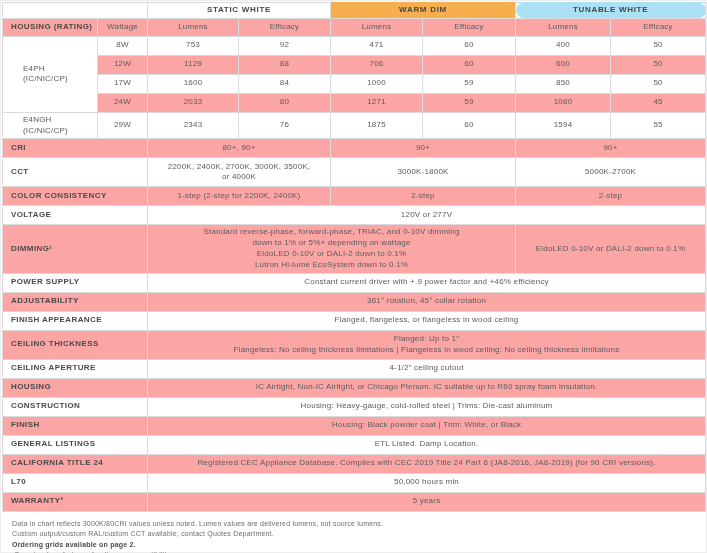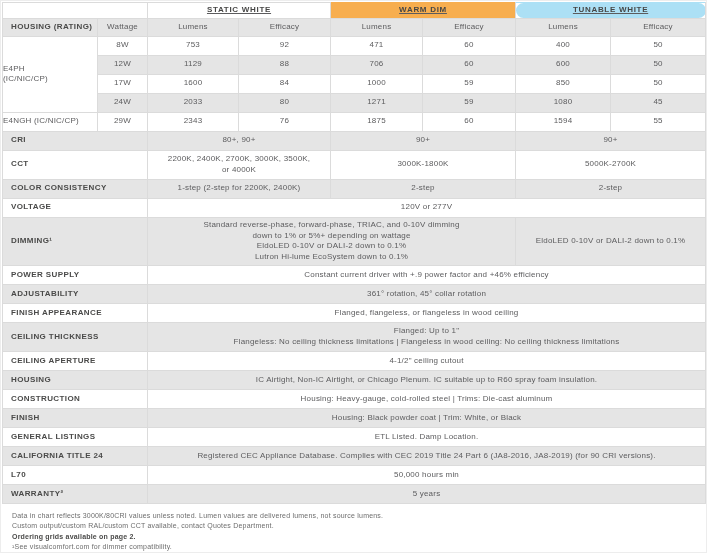--- a/index.html
+++ b/index.html
@@ -36,38 +36,38 @@
     line-height:1.35;
     letter-spacing:0.2px;
     text-align:center;
     vertical-align:middle;
     padding:2px 4px;
     background:#ffffff;
     color:#5c5c5e;
     overflow:hidden;
   }
   tr { height:19px; }
-  tr.r-group { height:15px;text-decoration:underline; }
+  tr.r-group { height:15px; }
   tr.r-head  { height:18px; }
   tr.h29 { height:29px;margin-top:20px; }
   tr.h42 { height:42px; }
-  tr.alt td { background:#e5e5e5; }
+  tr.alt td { background:#fca5a5; }
 
   td.label {
     text-align:left;
     font-weight:bold;
     color:#4a4a49;
     padding-left:8px;
     letter-spacing:0.4px;
   }
   td.product {
     text-align:left;
     font-weight:normal;
     color:#5c5c5e;
-    padding-left:0;
+    padding-left:20px;
     background:#ffffff !important;
     white-space:pre-line;
   }
   td.group {
     font-weight:bold;
     color:#474746;
     letter-spacing:0.7px;
   }
   td.group.warm    { background:#F7AE4F !important; border-top-color:#F7AE4F; }
   td.group.tunable { background:#ACE0F5 !important; border-top-color:#ACE0F5;border-radius:8px; }

